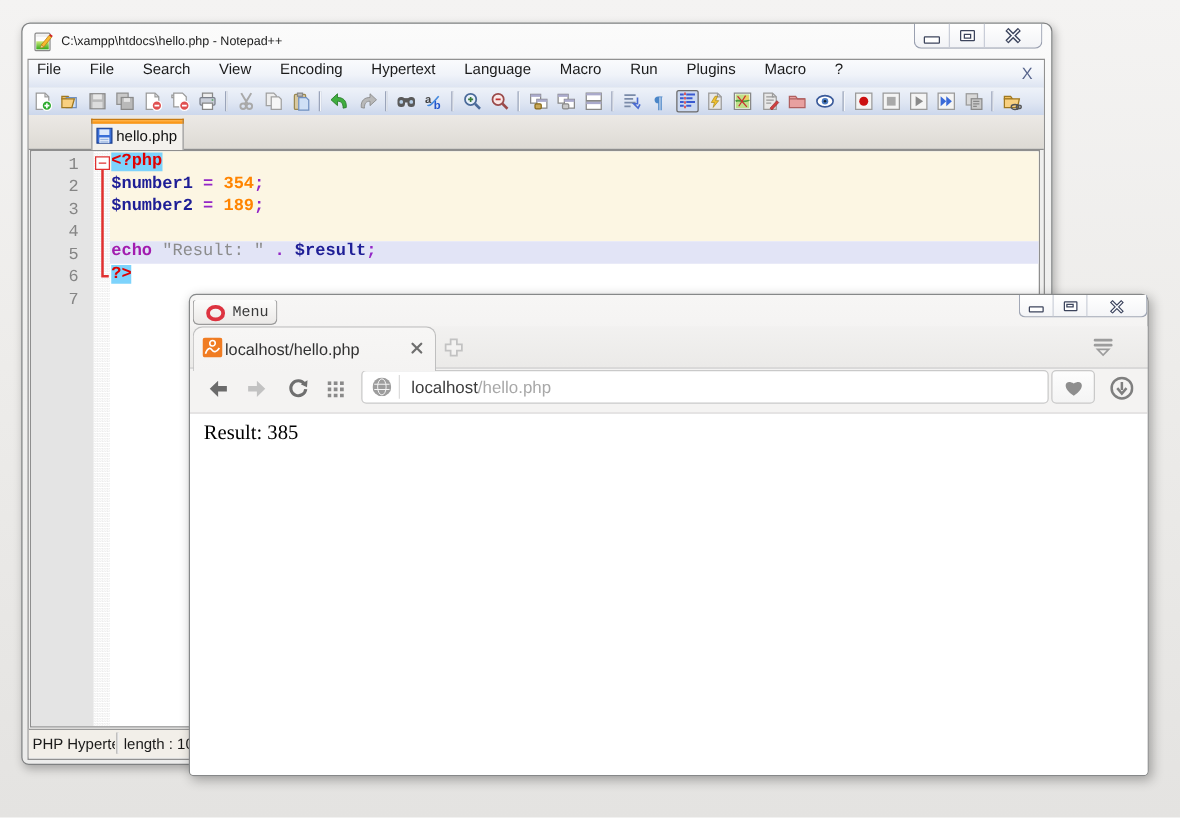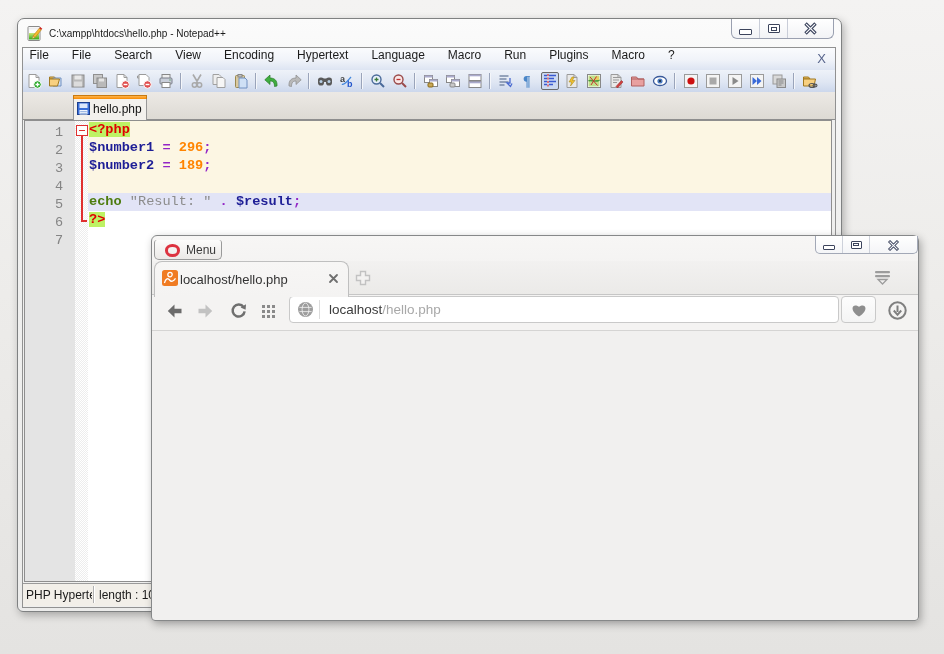--- a/index.html
+++ b/index.html
@@ -54,44 +54,44 @@
        background:#ffffff;overflow:hidden;}
   .e-margin{position:absolute;left:0;top:0;width:50px;height:100%;background:#e4e4e4;}
   .e-fold{position:absolute;left:50px;top:0;width:13px;height:100%;
        background:repeating-conic-gradient(#ededed 0% 25%, #ffffff 0% 50%) 0 0/2px 2px;}
   .bg-cream{position:absolute;left:63px;right:0;top:0;height:72px;background:#fcf6e3;}
   .bg-cur{position:absolute;left:63px;right:0;top:72px;height:18px;background:#e2e4f6;}
   .ln{position:absolute;left:0;width:38px;text-align:right;font-family:"Liberation Mono",monospace;
       font-size:13.5px;line-height:18px;color:#858585;transform:translateY(3px);}
   .cl{position:absolute;left:64px;font-family:"Liberation Mono",monospace;font-weight:bold;
       font-size:13.6px;line-height:18px;white-space:pre;color:#1e1e96;}
-  .php{color:#e00000;background:#bef264;}
+  .php{color:#e00000;background:#7dd3fc;}
   .op{color:#9326c6;}
   .num{color:#ff8400;}
-  .kw{color:#4d7c0f;}
+  .kw{color:#a21caf;}
   .str{color:#8c8c8c;font-weight:normal;}
   .fbox{position:absolute;left:51px;top:4px;width:10px;height:9px;border:1px solid #e03030;background:#fefefe;}
   .fbox>div{position:absolute;left:2px;top:3.5px;width:6px;height:1.5px;background:#e03030;}
   .fline{position:absolute;left:56px;top:15px;width:2px;height:84px;background:#e03030;}
   .fcorner{position:absolute;left:56px;top:99px;width:6px;height:2px;background:#e03030;}
 
   .statusbar{position:absolute;left:0;top:535px;width:100%;height:23px;background:#f2efe9;
        border-top:1px solid #9a9a9a;box-sizing:border-box;font-size:12px;color:#1a1a1a;}
   .sb1{position:absolute;left:3px;top:4px;width:66px;overflow:hidden;white-space:nowrap;}
   .sbdiv{position:absolute;left:70px;top:2px;width:1px;height:17px;background:#b0b0b0;border-right:1px solid #fff;}
   .sb2{position:absolute;left:76px;top:4px;white-space:nowrap;}
 
   
   .opera{position:absolute;left:151px;top:235px;width:766px;height:384px;
        border:1px solid #868889;border-radius:6px 6px 4px 4px;
        background:linear-gradient(180deg,#f7f6f5,#f1f0ef 60px,#f1f0ef);
        box-shadow:2px 3px 9px rgba(0,0,0,.3);}
   .o-menu{position:absolute;left:2px;top:4px;width:66px;height:19px;
        border:1px solid #9a9a9a;border-top:none;border-radius:3px 3px 5px 5px;
-       background:linear-gradient(180deg,#fcfcfb,#ebe9e7);}
+       background:linear-gradient(180deg,#fcfcfb,#ebe9e7);font-family:Liberation Mono, monospace;}
   .o-logo{position:absolute;left:10px;top:4px;width:8.6px;height:6.6px;border:3.2px solid #dd3340;border-radius:50%;}
   .o-menutext{position:absolute;left:31px;top:2.5px;font-size:12px;color:#3a3a3a;}
   .o-caps{position:absolute;left:663px;top:0;width:101px;height:17px;display:flex;
        background:linear-gradient(180deg,#ffffff,#f4f5f7);
        border:1px solid #a2a8b6;border-top:none;border-radius:0 0 5px 5px;}
   .o-caps .c{position:relative;height:100%;display:flex;align-items:center;justify-content:center;}
   .o-caps .c1{width:26px;border-right:1px solid #cdd1da;}
   .o-caps .c2{width:26px;border-right:1px solid #cdd1da;}
   .o-caps .c3{width:47px;}
   .oglyph-min{width:10px;height:3px;border:1.5px solid #3c445c;border-radius:1px;background:#fff;margin-top:5px;}
@@ -377,21 +377,21 @@
       <div class="ln" style="top:90px">6</div>
       <div class="ln" style="top:108px">7</div>
 
       <div class="fline"></div>
       <div class="fcorner"></div>
       <div class="fbox">
           <div></div>
         </div>
 
       <div class="cl" style="top:0"><span class="php">&lt;?php</span></div>
-      <div class="cl" style="top:18px">$number1 <span class="op">=</span> <span class="num">296</span><span class="op">;</span></div>
+      <div class="cl" style="top:18px">$number1 <span class="op">=</span> <span class="num">354</span><span class="op">;</span></div>
       <div class="cl" style="top:36px">$number2 <span class="op">=</span> <span class="num">189</span><span class="op">;</span></div>
       <div class="cl" style="top:72px"><span class="kw">echo</span> <span class="str">"Result: "</span> <span class="op">.</span> $result<span class="op">;</span></div>
       <div class="cl" style="top:90px"><span class="php">?&gt;</span></div>
     </div>
 
     <div class="statusbar">
       <div class="sb1">PHP Hypertext Preprocessor file</div>
       <div class="sbdiv"></div>
       <div class="sb2">length : 104&nbsp;&nbsp;&nbsp;&nbsp;lines : 7</div>
     </div>
@@ -480,13 +480,16 @@
         <path d="M8 13.5 C-2.5 7 1.5 -0.5 8 3.8 C14.5 -0.5 18.5 7 8 13.5 Z" fill="#8e8e8e"></path>
       </svg>
     </div>
     <svg style="position:absolute;left:736px;top:6px" width="19" height="19" viewBox="0 0 19 19">
       <circle cx="9.5" cy="9.5" r="8.2" fill="none" stroke="#7f7f7f" stroke-width="2"></circle>
       <path d="M9.5 4.5 L9.5 11" stroke="#7f7f7f" stroke-width="2"></path>
       <path d="M5.8 9.5 L9.5 13.8 L13.2 9.5" fill="none" stroke="#7f7f7f" stroke-width="2"></path>
     </svg>
   </div>
 
+  <div class="o-content">
+    <div class="o-result">Result: 385</div>
+  </div>
 </div>
 
 </body></html>

